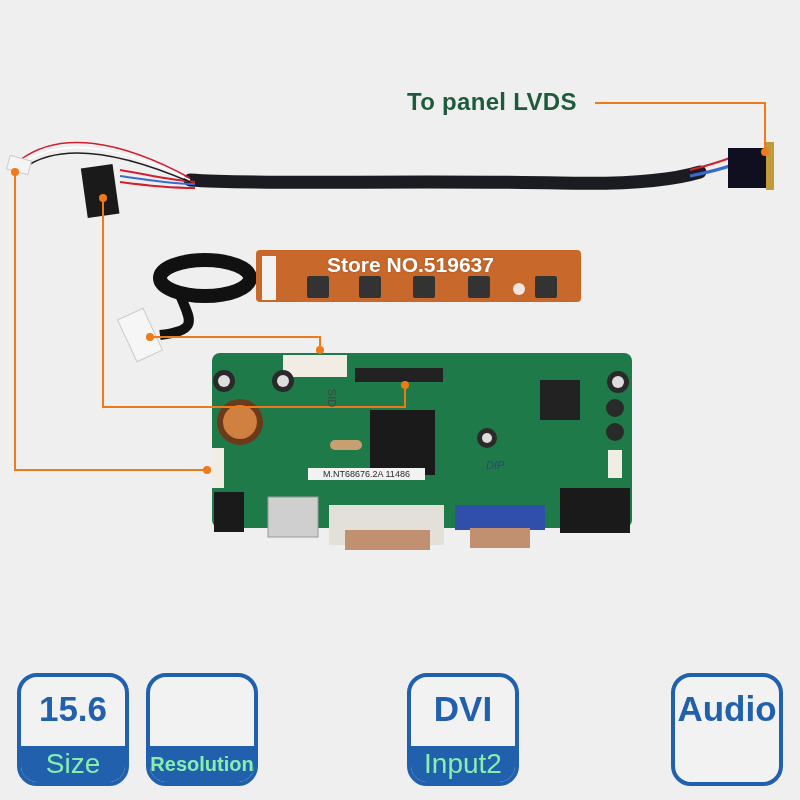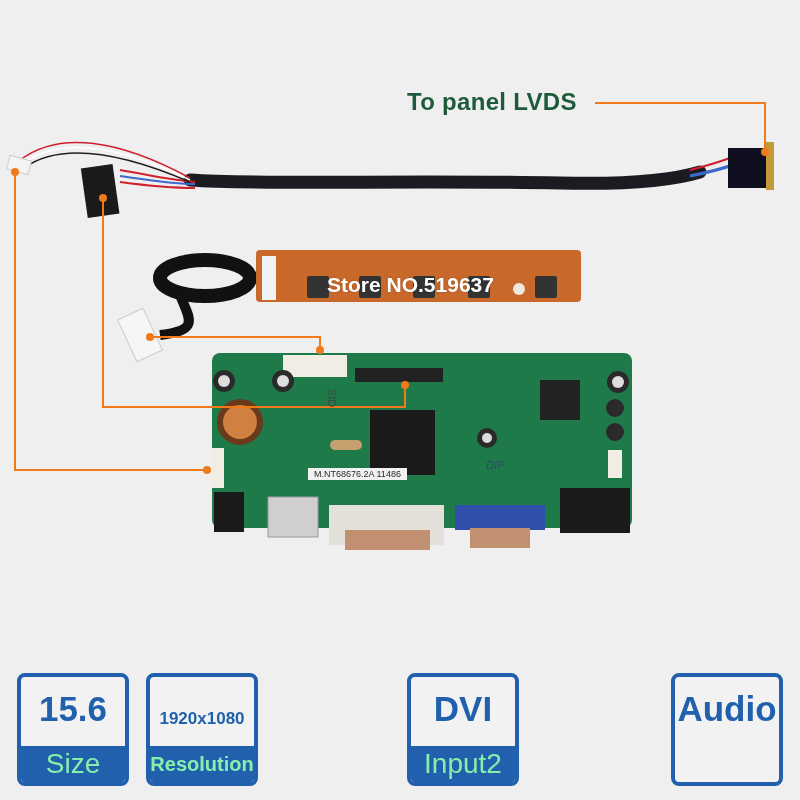--- a/index.html
+++ b/index.html
@@ -1,24 +1,24 @@
 <!DOCTYPE html>
 <html><head>
 <meta charset="utf-8">
 <style>
   html, body { margin:0; padding:0; }
   body { width:800px; height:800px; background:#efefef; position:relative; overflow:hidden; font-family:"Liberation Sans", sans-serif; }
   .callout-title { position:absolute; left:407px; top:88px; font-weight:bold; font-size:24px; color:#1d5b3b; letter-spacing:0.3px; }
   svg.scene { position:absolute; left:0; top:0; }
-  .store-label { position:absolute; left:327px; top:253px; color:#ffffff; font-weight:bold; font-size:21px; text-shadow:0 0 2px rgba(0,0,0,0.25);margin-top:20px; }
-  .pcb-label { position:absolute; left:308px; top:468px; background:#f2f2f2; color:#2a2a2a; font-size:9px; padding:1px 6px; font-family:"Liberation Sans", sans-serif; }
+  .store-label { position:absolute; left:327px; top:253px; color:#ffffff; font-weight:bold; font-size:21px; text-shadow:0 0 2px rgba(0,0,0,0.25); }
+  .pcb-label { position:absolute; left:308px; top:468px; background:#f2f2f2; color:#2a2a2a; font-size:9px; padding:1px 15px; font-family:"Liberation Sans", sans-serif; }
   .dip-label { position:absolute; left:486px; top:459px; color:#2a4a6a; font-size:11px;font-style:italic; }
   .sid-label { position:absolute; left:323px; top:392px; color:#444; font-size:11px; transform:rotate(90deg); }
   .badge-row { position:absolute; left:17px; top:673px; width:770px; height:115px; }
-  .badge { position:absolute; top:0; width:112px; height:113px; border:4px solid #2160ac; border-radius:8px; background:#f2f2f2; box-sizing:border-box; overflow:hidden; }
+  .badge { position:absolute; top:0; width:112px; height:113px; border:4px solid #2160ac; border-radius:20px; background:#f2f2f2; box-sizing:border-box; overflow:hidden; }
   .badge .main { position:absolute; left:0; right:0; top:12px; text-align:center; color:#2160ac; font-weight:bold; font-size:35px; line-height:40px; white-space:nowrap; }
   .badge .main.small { font-size:17px; top:22px; }
   .badge .sub { position:absolute; left:0; right:0; bottom:0; height:36px; background:#2160ac; color:#86efac; text-align:center; font-size:28px; line-height:36px; white-space:nowrap; }
   .badge .sub.small { font-size:20px; font-weight:bold; }
 </style>
 </head>
 <body>
 
 <svg class="scene" width="800" height="800" viewBox="0 0 800 800">
 
@@ -110,21 +110,20 @@
 <div class="pcb-label">M.NT68676.2A 11486</div>
 <div class="dip-label">DIP</div>
 <div class="sid-label">SID</div>
 
 <div class="badge-row">
   <div class="badge" style="left:0px">
     <div class="main">15.6</div>
     <div class="sub">Size</div>
   </div>
   <div class="badge" style="left:129px">
-    <div class="main small">1920x1080</div>
     <div class="sub small">Resolution</div>
   </div>
   <div class="badge" style="left:390px">
     <div class="main">DVI</div>
     <div class="sub">Input2</div>
   </div>
   <div class="badge" style="left:654px">
     <div class="main">Audio</div>
   </div>
 </div>

